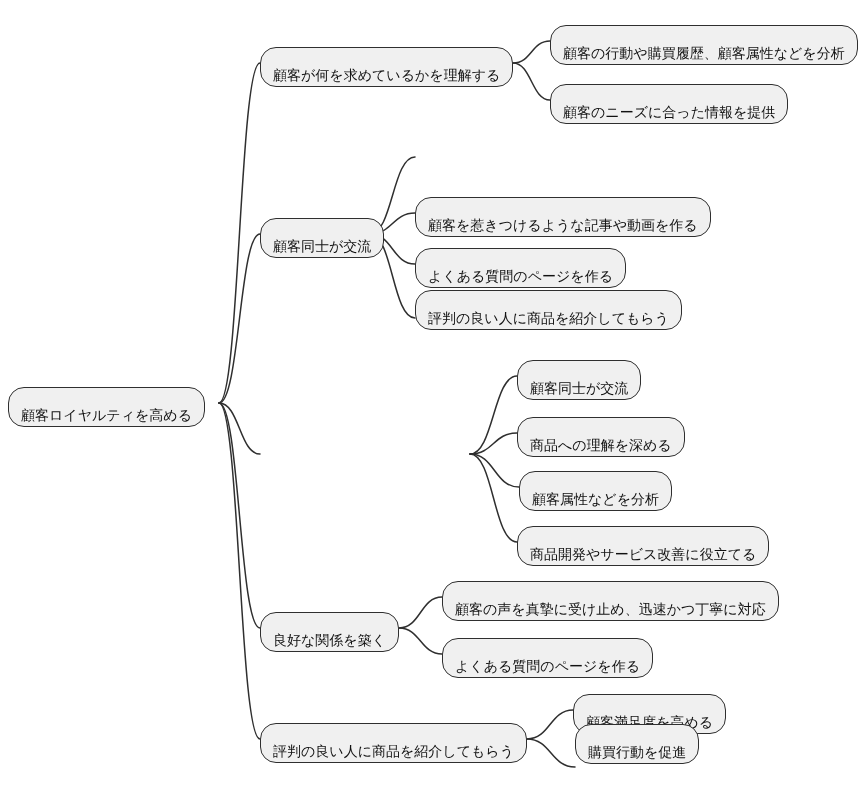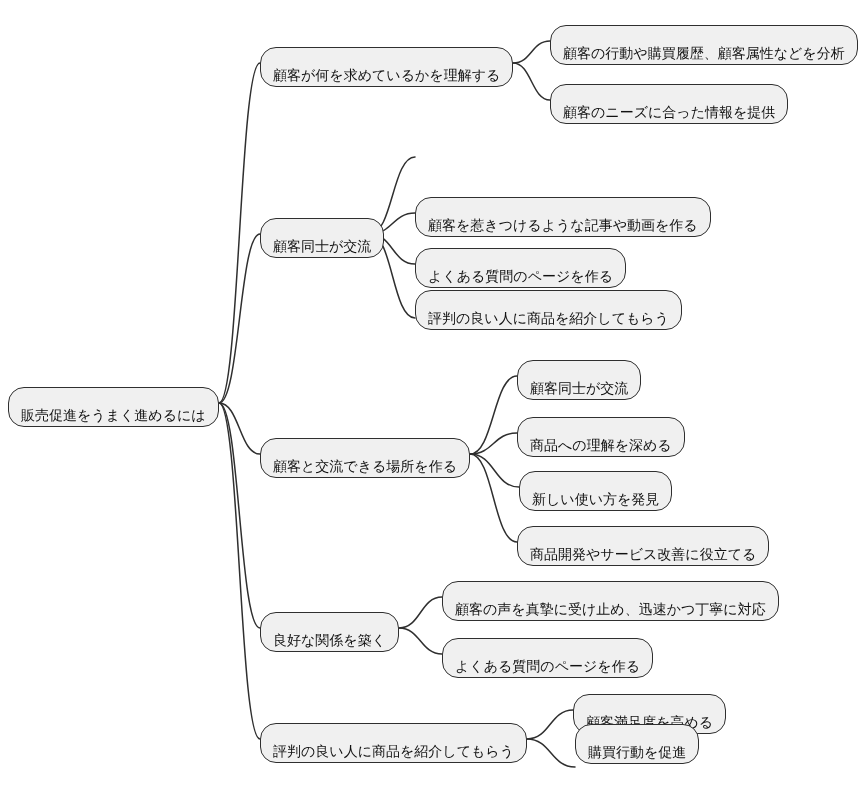--- a/index.html
+++ b/index.html
@@ -61,35 +61,34 @@
       <path d="M 470 454 C 494.5 454, 494.5 487, 519 487"></path>
       <path d="M 470 454 C 493.5 454, 493.5 542, 517 542"></path>
       <path d="M 219 403 C 239.5 403, 239.5 628, 260 628"></path>
       <path d="M 399 628 C 420.5 628, 420.5 597, 442 597"></path>
       <path d="M 399 628 C 420.5 628, 420.5 654, 442 654"></path>
       <path d="M 219 403 C 239.5 403, 239.5 739, 260 739"></path>
       <path d="M 527 739 C 550 739, 550 710, 573 710"></path>
       <path d="M 527 739 C 551 739, 551 767, 575 767"></path>
     </svg>
 
-  <div class="node" style="left:8px;top:387px">販売促進をうまく進めるには</div>
+  <div class="node" style="left:8px;top:387px">顧客ロイヤルティを高める</div>
 
   <div class="node" style="left:260px;top:47px">顧客が何を求めているかを理解する</div>
   <div class="node" style="left:550px;top:25px">顧客の行動や購買履歴、顧客属性などを分析</div>
   <div class="node" style="left:550px;top:84px">顧客のニーズに合った情報を提供</div>
 
   <div class="node" style="left:260px;top:218px">顧客同士が交流</div>
   <div class="node" style="left:415px;top:197px">顧客を惹きつけるような記事や動画を作る</div>
   <div class="node" style="left:415px;top:248px">よくある質問のページを作る</div>
   <div class="node" style="left:415px;top:290px">評判の良い人に商品を紹介してもらう</div>
 
-  <div class="node" style="left:260px;top:438px">顧客と交流できる場所を作る</div>
   <div class="node" style="left:517px;top:360px">顧客同士が交流</div>
   <div class="node" style="left:517px;top:417px">商品への理解を深める</div>
-  <div class="node" style="left:519px;top:471px">新しい使い方を発見</div>
+  <div class="node" style="left:519px;top:471px">顧客属性などを分析</div>
   <div class="node" style="left:517px;top:526px">商品開発やサービス改善に役立てる</div>
 
   <div class="node" style="left:260px;top:612px">良好な関係を築く</div>
   <div class="node" style="left:442px;top:581px">顧客の声を真摯に受け止め、迅速かつ丁寧に対応</div>
   <div class="node" style="left:442px;top:638px">よくある質問のページを作る</div>
 
   <div class="node" style="left:260px;top:723px">評判の良い人に商品を紹介してもらう</div>
   <div class="node" style="left:573px;top:694px">顧客満足度を高める</div>
   <div class="node" style="left:575px;top:724px">購買行動を促進</div>
 

